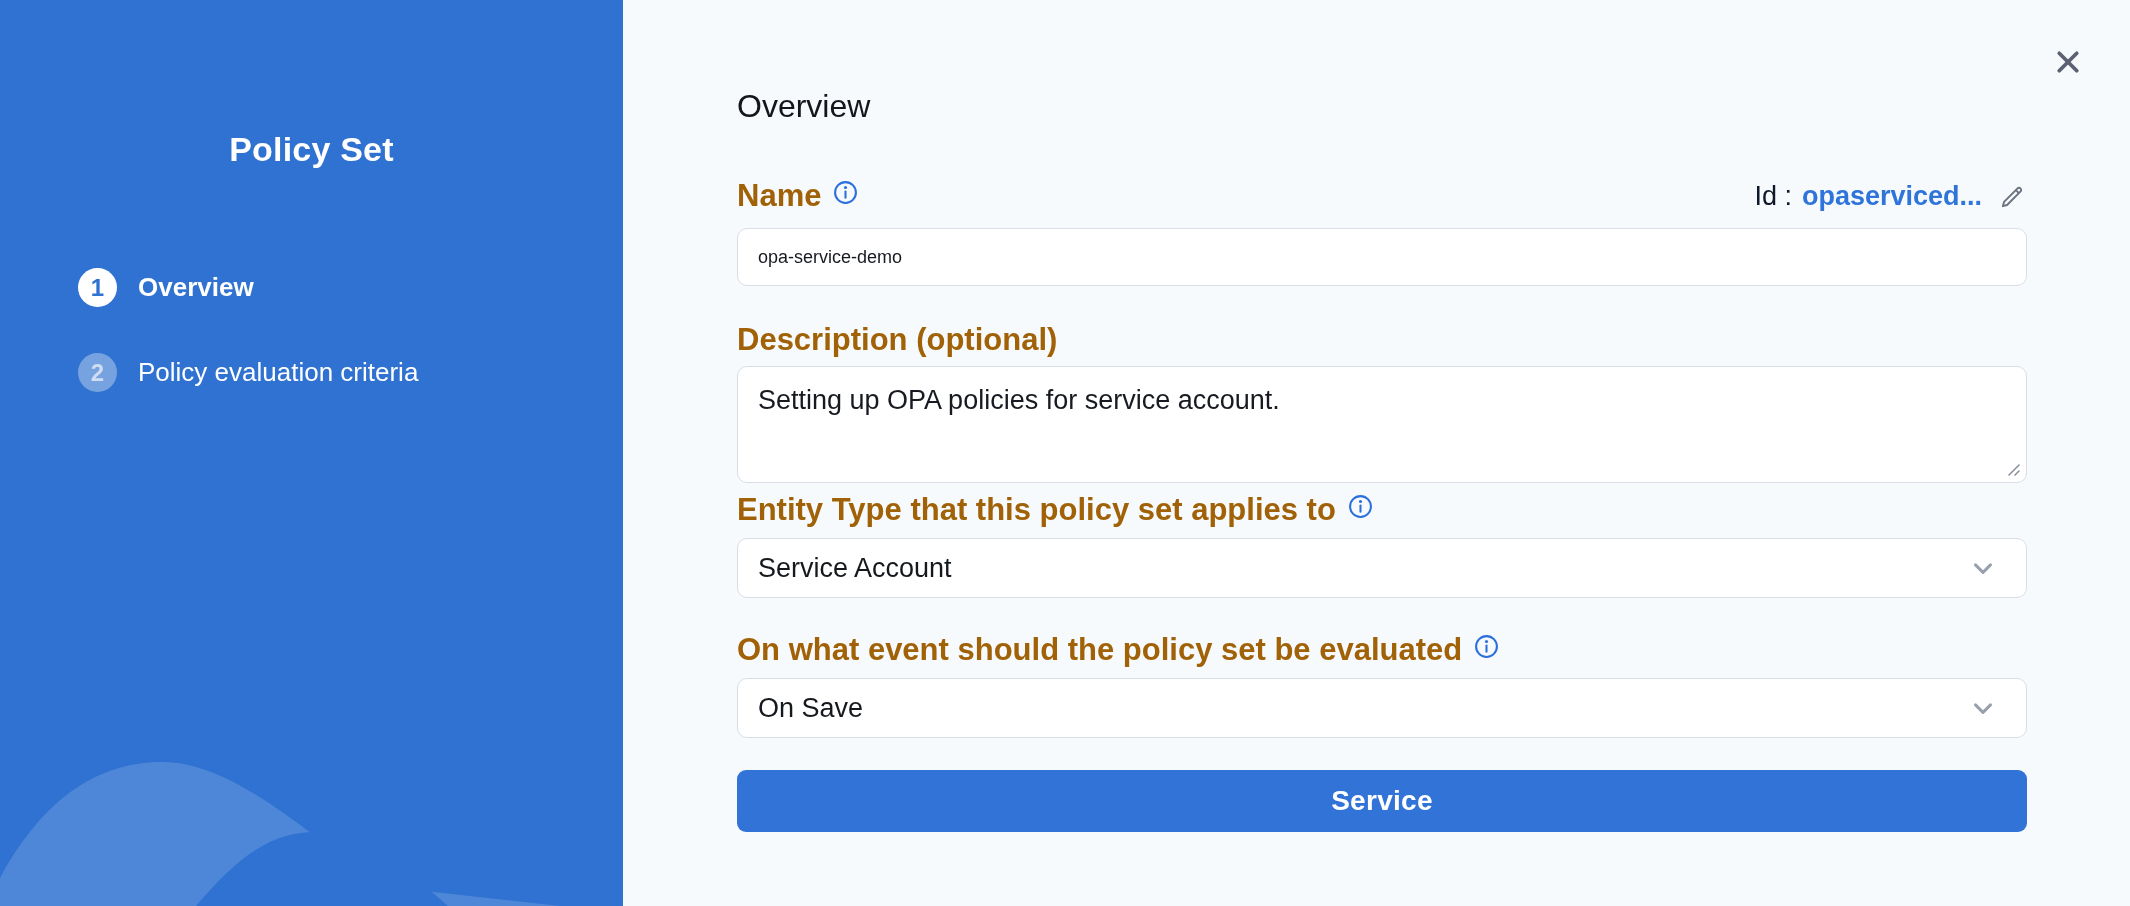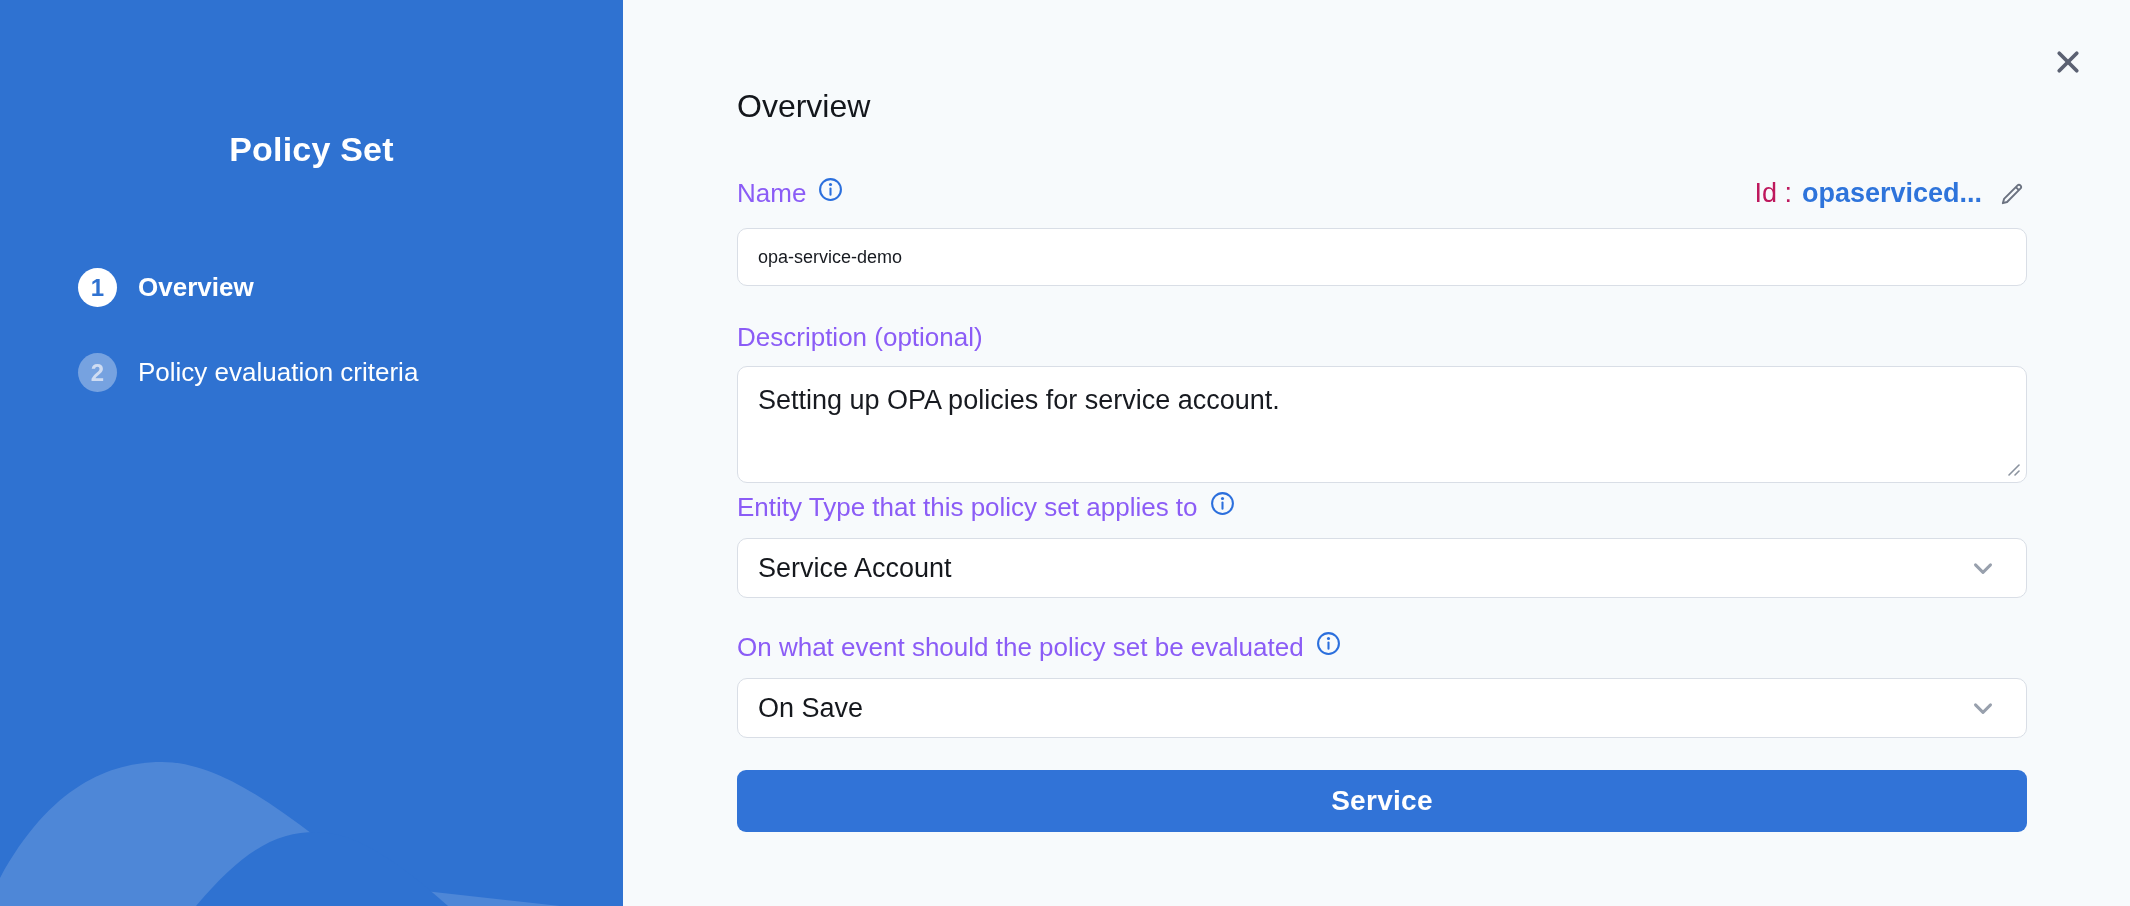--- a/index.html
+++ b/index.html
@@ -38,30 +38,30 @@
   .panel { position:absolute; left:623px; top:0; right:0; bottom:0; background:#F7FAFC; }
   .close-btn {
     position:absolute; top:44px; right:44px; width:36px; height:36px;
     display:flex; align-items:center; justify-content:center; cursor:pointer;
   }
   .content { position:absolute; left:114px; top:0; width:1290px; }
 
   .heading { position:absolute; top:88px; left:0; font-size:32px; font-weight:500; color:#13161b; }
 
   .label-row { position:absolute; left:0; width:100%; display:flex; align-items:center; }
-  .label { font-size:26px; font-weight:400; color:#8b5cf6; }
+  .label { font-size:31px; font-weight:700; color:#a16207; }
   .info-icon { margin-left:12px; display:inline-flex; position:relative; top:-4px; }
 
   .row-name   { top:178px; }
   .row-desc   { top:322px; }
   .row-entity { top:492px; }
   .row-event  { top:632px; }
 
   .id-row { margin-left:auto; display:flex; align-items:center; }
-  .id-prefix { font-size:27px; font-weight:400; color:#be185d; }
+  .id-prefix { font-size:27px; font-weight:400; color:#0f172a; }
   .id-link { font-size:27px; color:#2E74DB; margin-left:10px; cursor:pointer;font-weight:bold; }
   .edit-icon { margin-left:16px; display:inline-flex; cursor:pointer; }
 
   .text-input {
     position:absolute; left:0; width:1290px; height:58px;
     background:#ffffff; border:1.5px solid #D9DEE6; border-radius:10px;
     font-family:"Liberation Sans", sans-serif;
     font-size:18px; color:#171A20; padding:0 20px; outline:none;
   }
   .input-name { top:228px; }

